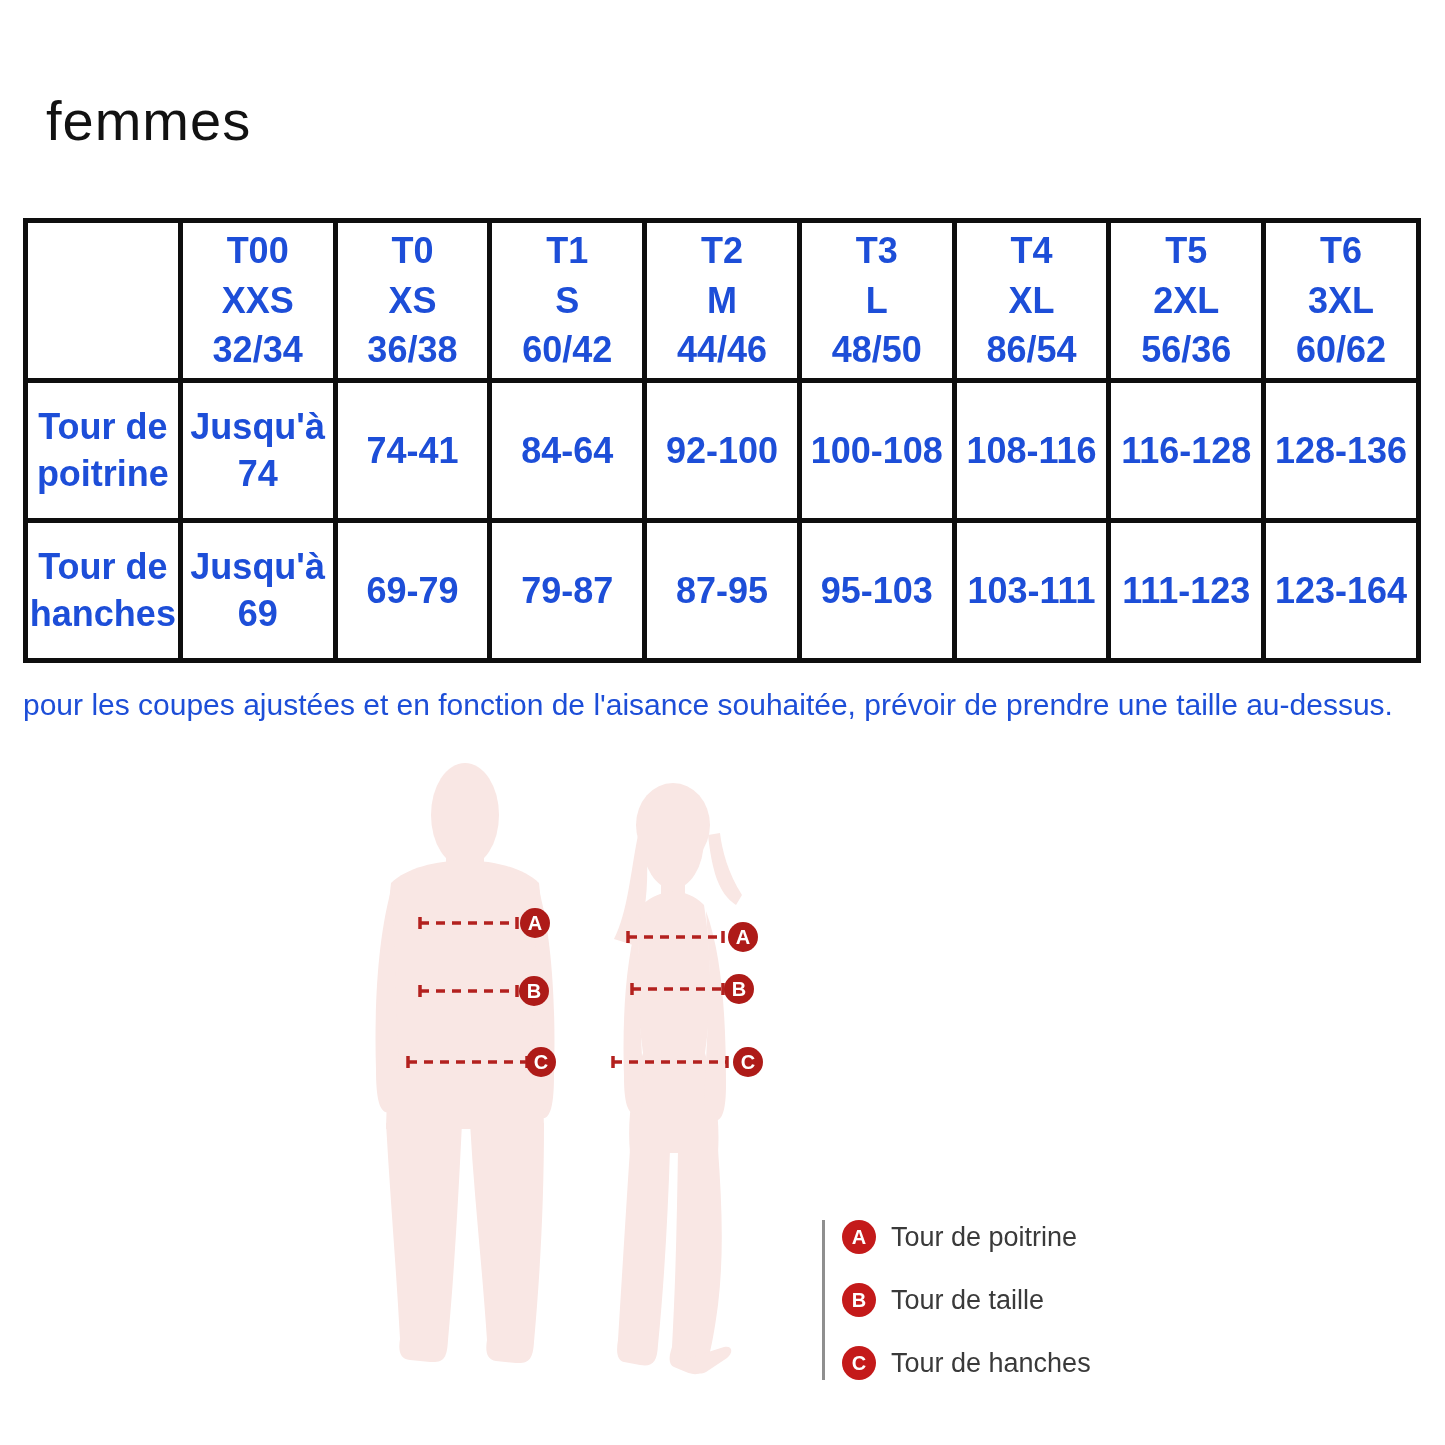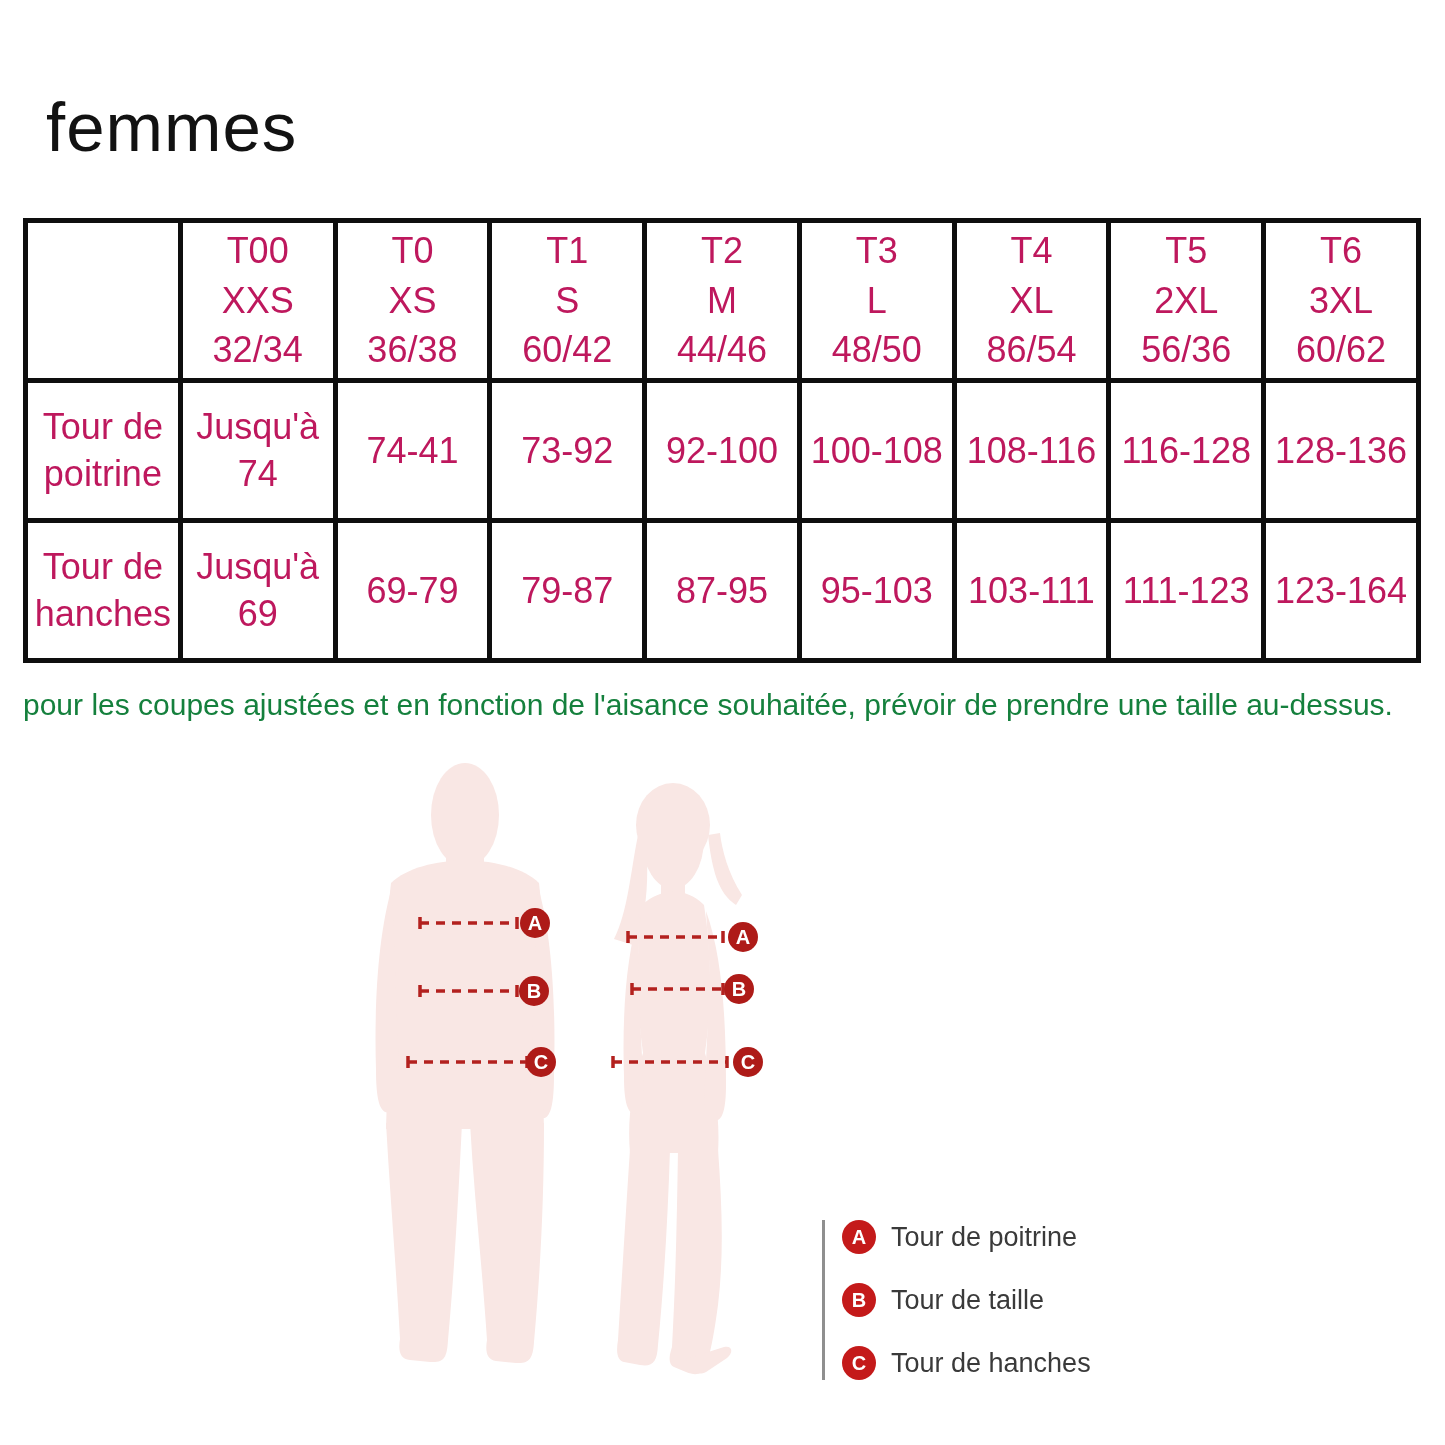--- a/index.html
+++ b/index.html
@@ -1,40 +1,40 @@
 <!DOCTYPE html>
 <html><head>
 <meta charset="utf-8">
 <style>
   html,body{margin:0;padding:0;}
   body{
     width:1445px;height:1445px;position:relative;background:#ffffff;
     font-family:"Liberation Sans",sans-serif;color:#161616;overflow:hidden;
   }
   .title{
-    position:absolute;left:46px;top:88px;font-size:69px;font-weight:400;
+    position:absolute;left:46px;top:88px;font-size:56px;font-weight:400;
     letter-spacing:1px;color:#121212;
   }
   table.size{
     position:absolute;left:23px;top:218px;width:1398px;
     border-collapse:collapse;table-layout:fixed;
   }
   table.size th,table.size td{
     border:5px solid #0e0e0e;text-align:center;vertical-align:middle;
-    font-weight:400;font-size:36px;color:#be185d;padding:0;
+    font-weight:700;font-size:36px;color:#1d4ed8;padding:0;
   }
   tr.hdr-row{height:160px;}
   tr.body-row{height:140px;}
   .hdr div{line-height:1.38;}
   td.lbl{line-height:1.3;}
   td.val{white-space:nowrap;}
   td.val.wrap{white-space:normal;line-height:1.3;}
   .note{
     position:absolute;left:23px;top:688px;width:1410px;
-    font-size:30px;color:#15803d;
+    font-size:30px;color:#1d4ed8;
   }
   .fig{position:absolute;left:370px;top:755px;width:430px;height:640px;}
   .legend{
     position:absolute;left:822px;top:1220px;height:160px;
     border-left:3px solid #8f8f8f;padding-left:17px;
     display:flex;flex-direction:column;justify-content:space-between;
   }
   .legend-item{display:flex;align-items:center;}
   .legend-dot{
     width:34px;height:34px;border-radius:50%;background:#c41a1a;color:#ffffff;
@@ -102,21 +102,21 @@
     <th class="hdr">
       <div>T6</div>
       <div>3XL</div>
       <div>60/62</div>
     </th>
   </tr>
   <tr class="body-row">
     <td class="lbl">Tour de poitrine</td>
     <td class="val wrap">Jusqu'à 74</td>
     <td class="val">74-41</td>
-    <td class="val">73-92</td>
+    <td class="val">84-64</td>
     <td class="val">92-100</td>
     <td class="val">100-108</td>
     <td class="val">108-116</td>
     <td class="val">116-128</td>
     <td class="val">128-136</td>
   </tr>
   <tr class="body-row">
     <td class="lbl">Tour de hanches</td>
     <td class="val wrap">Jusqu'à 69</td>
     <td class="val">69-79</td>

